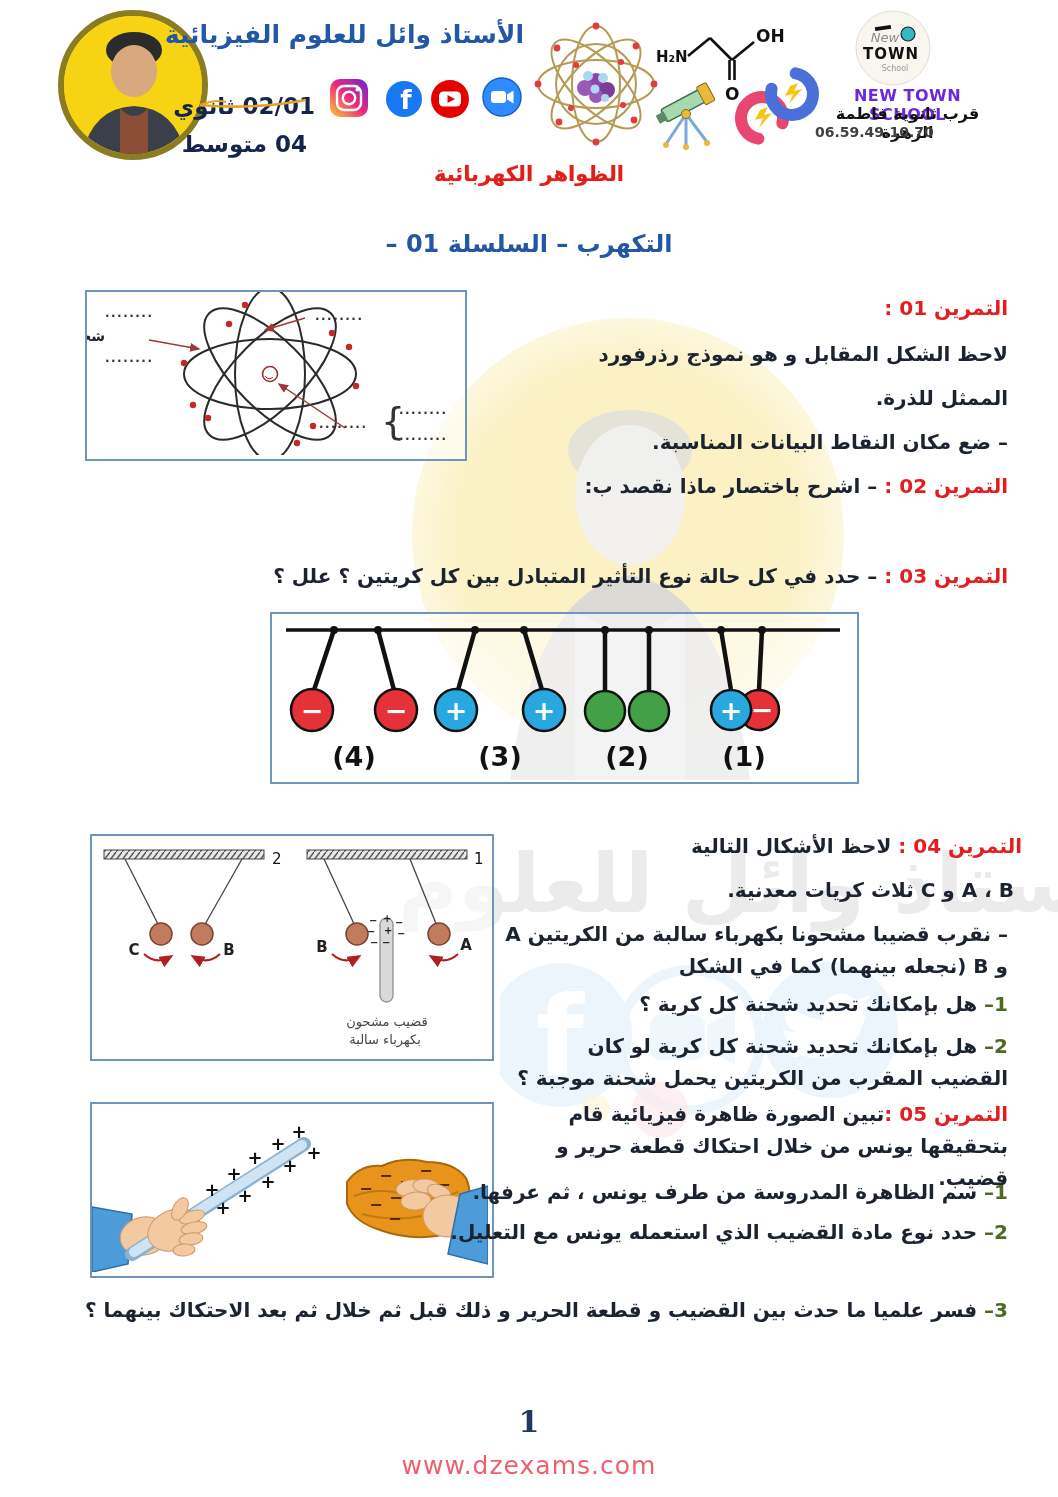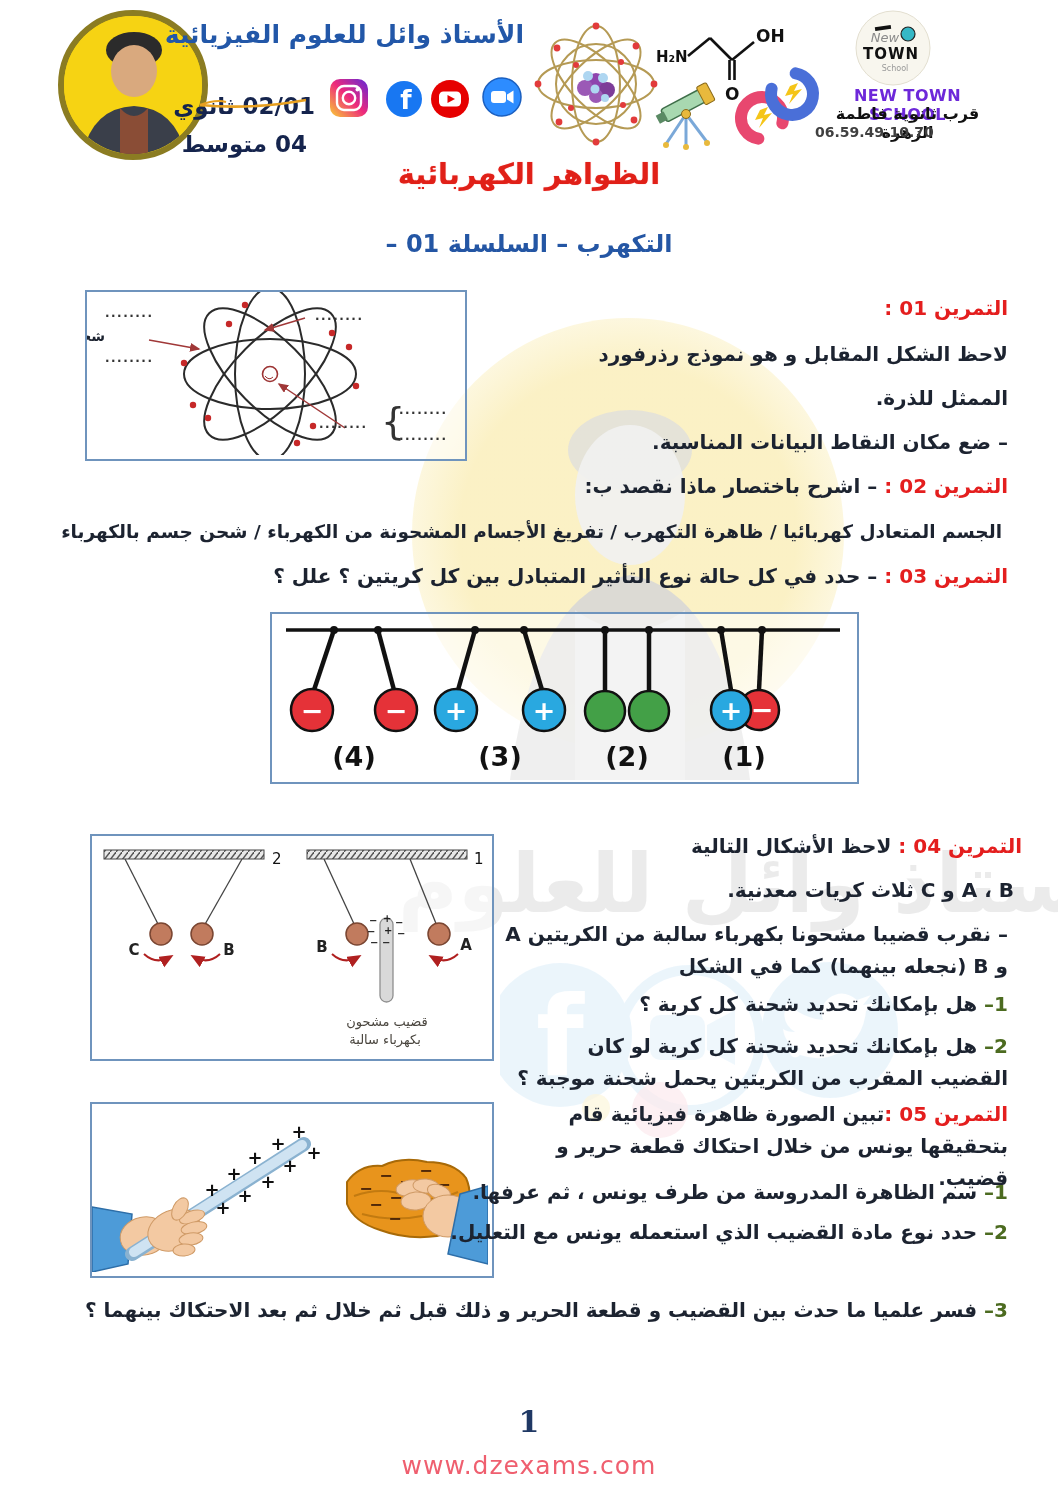--- a/index.html
+++ b/index.html
@@ -21,21 +21,21 @@
   .dbox{position:absolute;z-index:1;border:2px solid #6f94bd;background:rgba(255,255,255,.55);}
   
   .hd{position:absolute;z-index:3;}
   .avatar{left:58px;top:10px;width:150px;height:150px;border-radius:50%;
           background:#f6d313;border:6px solid #8b7c22;overflow:hidden;box-sizing:border-box;}
   .brand{right:534px;top:20px;font-size:25px;font-weight:bold;color:#2257a8;direction:rtl;white-space:nowrap;}
   .lvl{font-size:23px;font-weight:bold;color:#15244d;direction:rtl;white-space:nowrap;margin-top:29px;}
   .schoolname{left:815px;top:86px;width:185px;text-align:center;font-size:16px;font-weight:bold;color:#6d28d9;letter-spacing:.5px;}
   .schooladdr{left:815px;top:104px;width:185px;text-align:center;font-size:16px;font-weight:bold;color:#111;direction:rtl;}
   .schoolphone{left:815px;top:124px;width:185px;font-size:14px;font-weight:bold;color:#404040;}
-  .title-main{top:158px;font-size:29px;font-weight:bold;color:#e02018;text-shadow:0 0 1px #ff8080;}
+  .title-main{top:158px;font-size:21px;font-weight:bold;color:#e02018;text-shadow:0 0 1px #ff8080;}
   .title-sub{top:228px;font-size:24px;font-weight:bold;color:#2456a4;}
   .footer-page{top:1406px;font-family:"DejaVu Serif",serif;font-size:30px;color:#1f3864;font-weight:bold;}
   .footer-site{top:1450px;font-size:25px;color:#ef5f6f;font-weight:normal;letter-spacing:1px;}
   svg text{font-family:"DejaVu Sans",sans-serif;}
 </style>
 </head>
 <body>
 
 <div id="page">
 
@@ -240,21 +240,20 @@
       </g>
       <text x="18" y="49" font-size="14" font-weight="bold" fill="#1c2330" direction="rtl">شحنته :</text>
       <text x="294" y="142" font-size="38" fill="#333">{</text>
     </svg>
   </div>
 
   <div class="t" style="right:50px;top:470px;">
     <span class="exlabel">التمرين 02 :</span>
     <span>– اشرح باختصار ماذا نقصد ب:</span>
   </div>
-  <div class="t" style="right:56px;top:516px;font-size:18.5px;white-space:nowrap;">الجسم المتعادل كهربائيا / ظاهرة التكهرب / تفريغ الأجسام المشحونة من الكهرباء / شحن جسم بالكهرباء</div>
 
   <div class="t" style="right:50px;top:560px;">
     <span class="exlabel">التمرين 03 :</span>
     <span>– حدد في كل حالة نوع التأثير المتبادل بين كل كريتين ؟ علل ؟</span>
   </div>
 
   <div class="dbox" style="left:270px;top:612px;width:585px;height:168px;">
     <svg width="581" height="164" viewBox="0 0 581 164">
       <line x1="14" y1="16" x2="568" y2="16" stroke="#111" stroke-width="3.5"></line>
       <g fill="#111">

